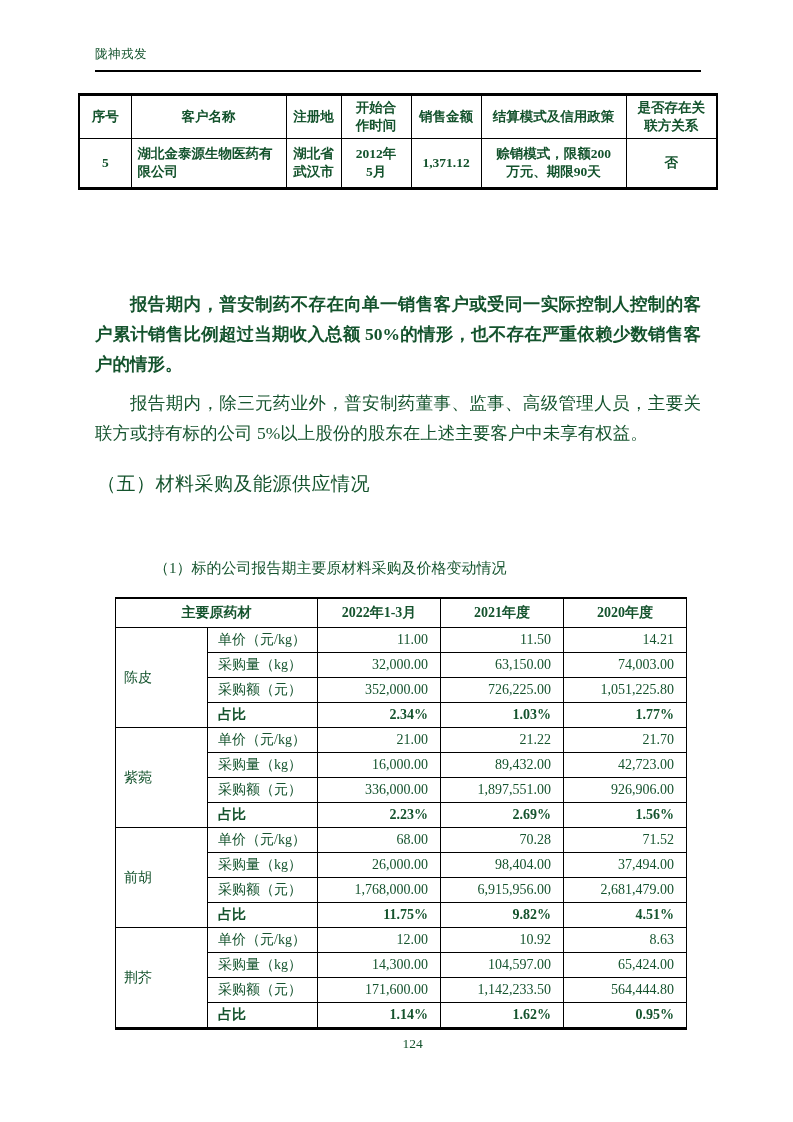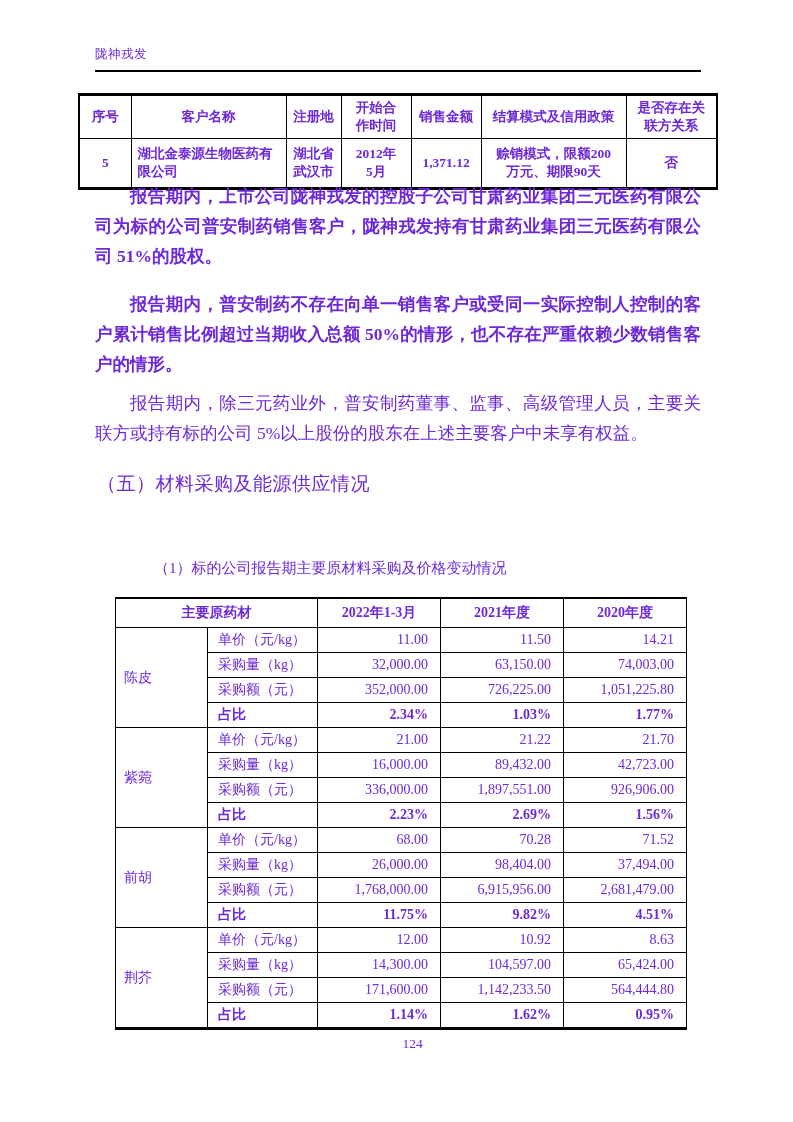--- a/index.html
+++ b/index.html
@@ -1,19 +1,19 @@
 <!DOCTYPE html>
 <html><head>
 <meta charset="utf-8">
 <style>
   html,body{margin:0;padding:0;background:#ffffff;}
   .page{
     position:relative;
     width:793px;height:1122px;
-    background:#ffffff;color:#6d28d9;
+    background:#ffffff;color:#14532d;
     font-family:"Liberation Serif","DejaVu Serif",serif;
     overflow:hidden;
   }
   
   .runhead{
     position:absolute;top:46px;left:95px;width:606px;
     display:flex;justify-content:space-between;align-items:flex-end;
     font-size:12.5px;letter-spacing:.5px;
     border-bottom:2px solid #000;padding-bottom:7px;
   }
@@ -114,21 +114,20 @@
       <td>2012年
 5月</td>
       <td>1,371.12</td>
       <td>赊销模式，限额200
 万元、期限90天</td>
       <td>否</td>
     </tr>
   </tbody>
     </table>
 
-  <div class="para bold p1">报告期内，上市公司陇神戎发的控股子公司甘肃药业集团三元医药有限公司为标的公司普安制药销售客户，陇神戎发持有甘肃药业集团三元医药有限公司 51%的股权。</div>
   <div class="para p2">报告期内，普安制药不存在向单一销售客户或受同一实际控制人控制的客户累计销售比例超过当期收入总额 50%的情形，也不存在严重依赖少数销售客户的情形。</div>
   <div class="para p3">报告期内，除三元药业外，普安制药董事、监事、高级管理人员，主要关联方或持有标的公司 5%以上股份的股东在上述主要客户中未享有权益。</div>
 
   <div class="h-section">（五）材料采购及能源供应情况</div>
   <div class="h-sub2">（1）标的公司报告期主要原材料采购及价格变动情况</div>
 
   <table class="tmat">
     <colgroup>
       <col style="width:92px">
         <col style="width:110px">

